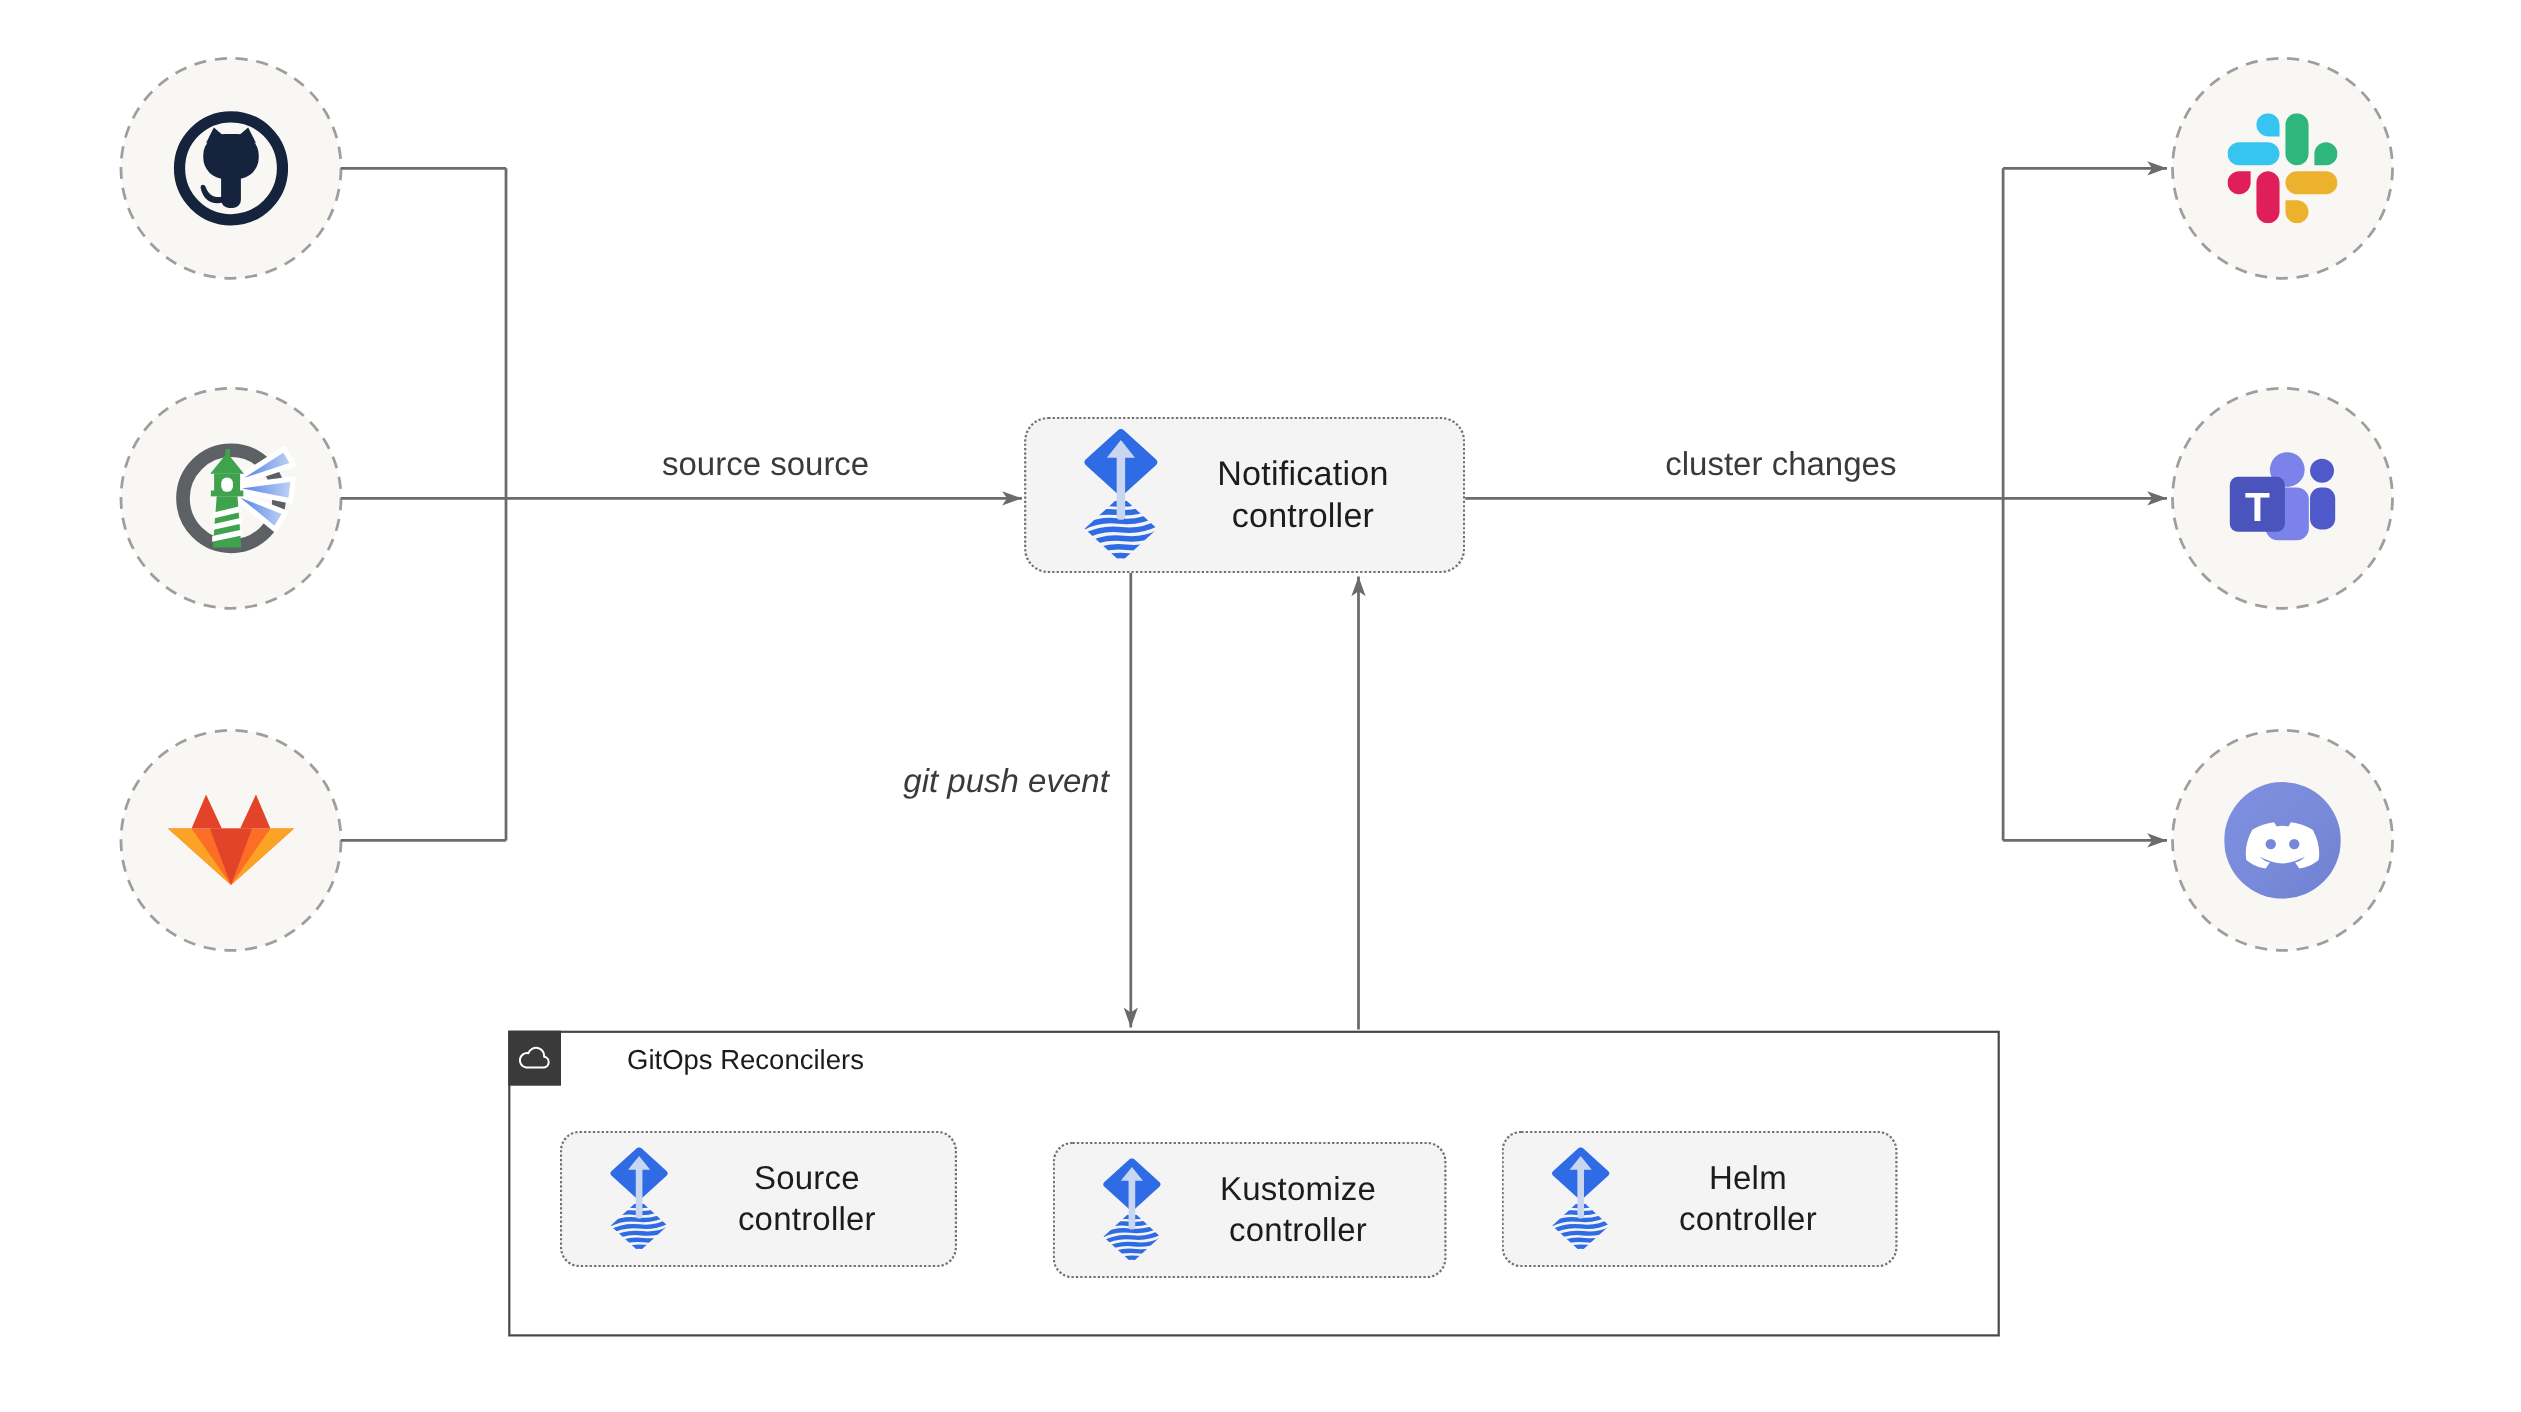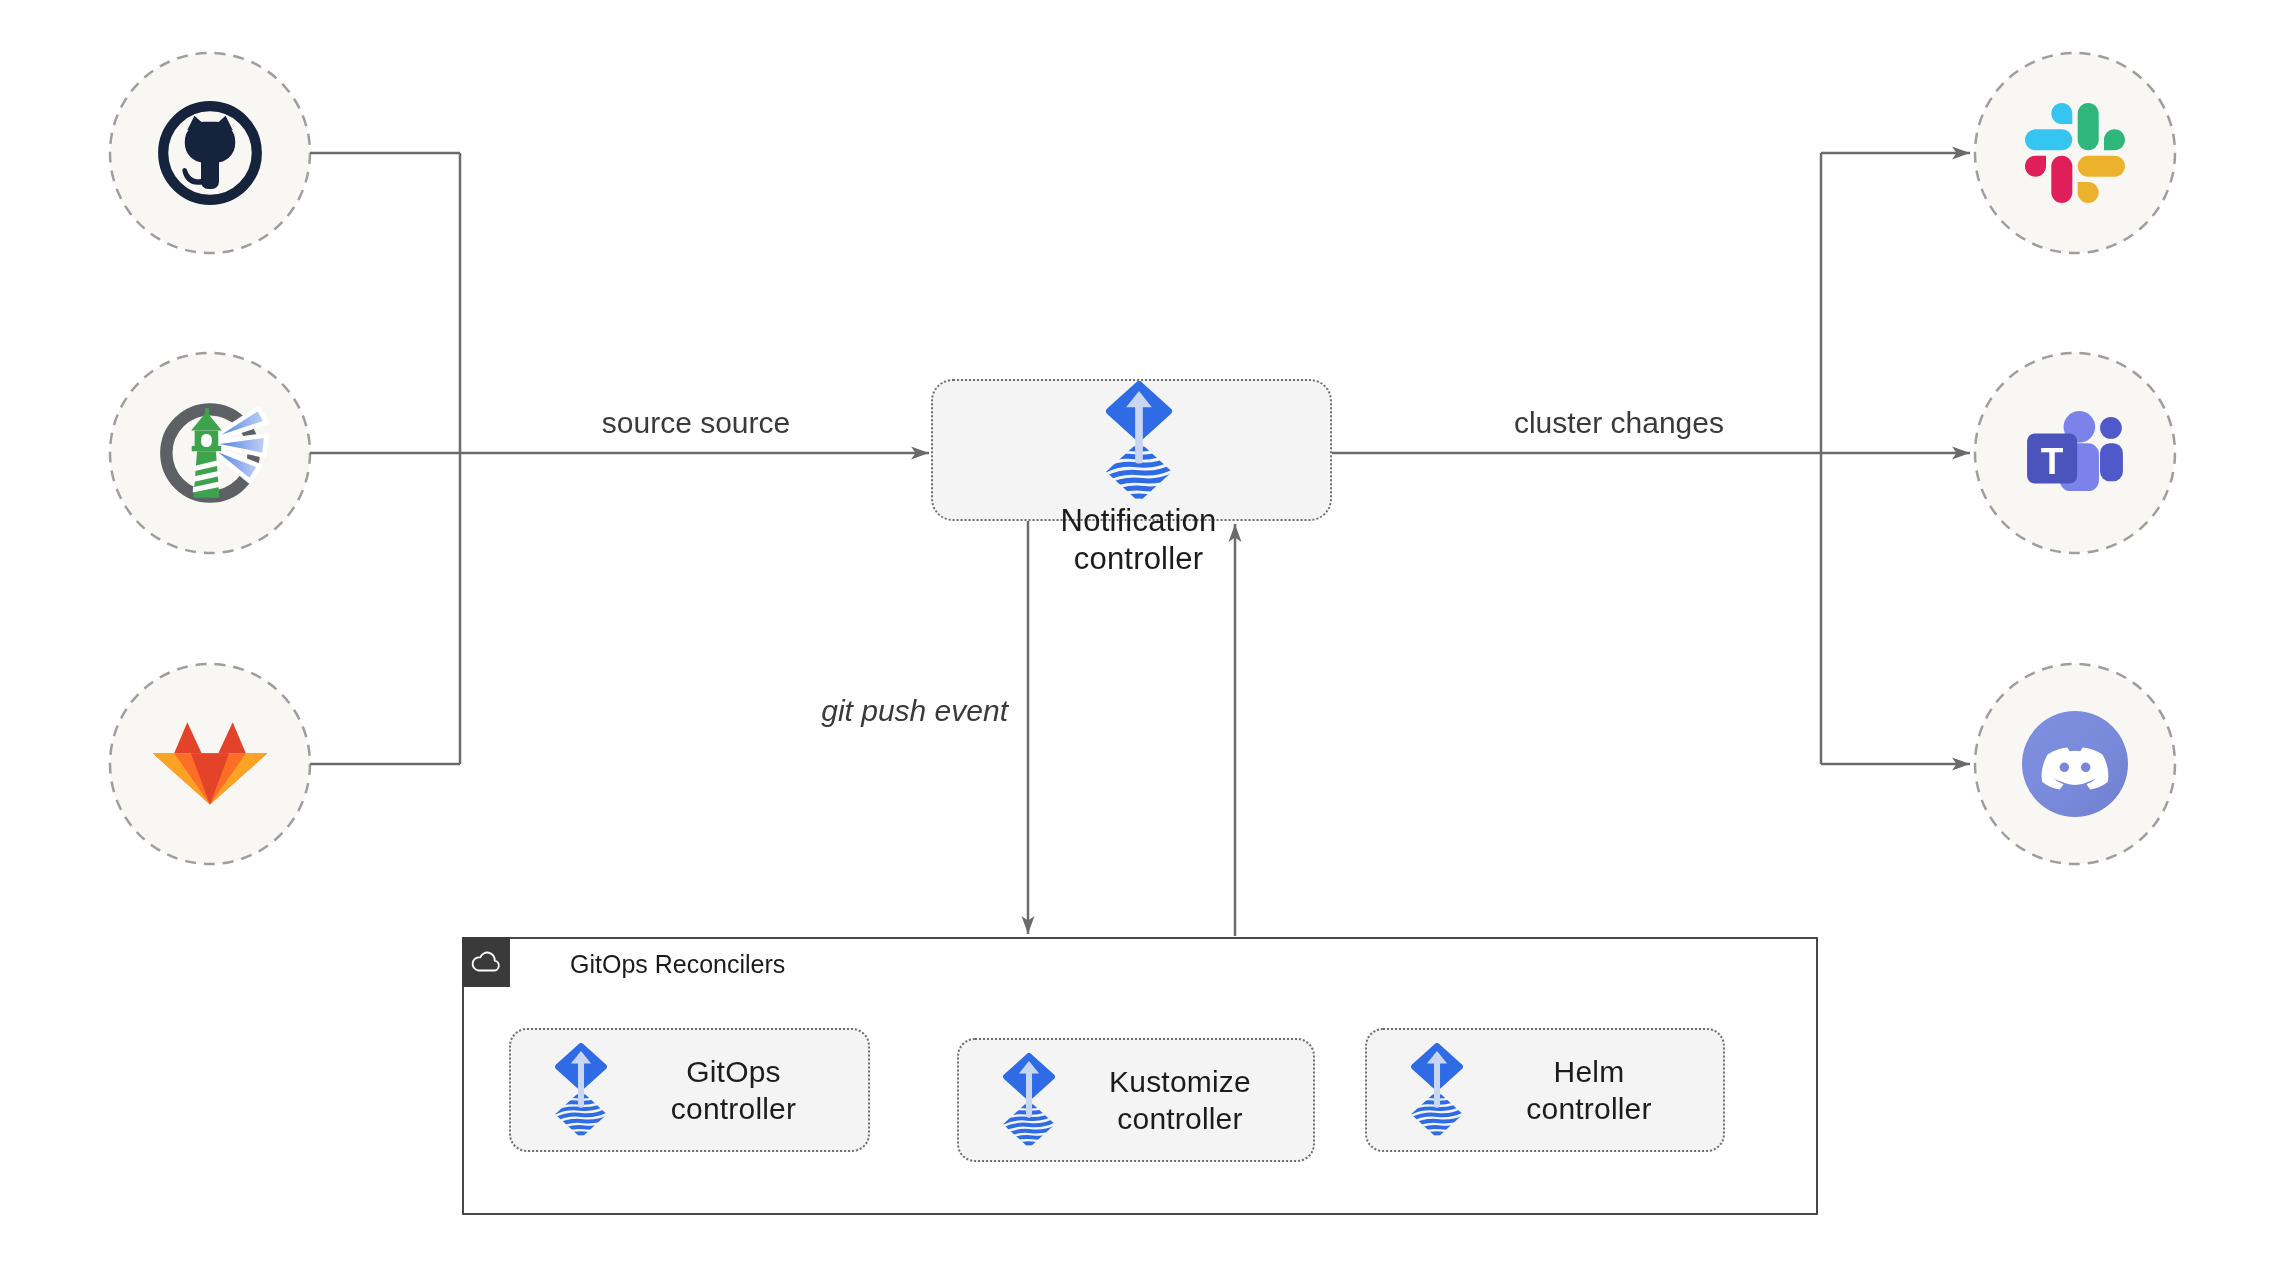--- a/index.html
+++ b/index.html
@@ -158,21 +158,21 @@
       </defs>
       <circle cx="50" cy="50" r="50" fill="url(#discGrad)"></circle>
       <g transform="translate(50,51) scale(0.72)">
         <path fill="#ffffff" d="M-36,-14 C-28,-19 -19,-22 -10,-23 L-7,-18 C-2,-19 2,-19 7,-18 L10,-23 C19,-22 28,-19 36,-14 C43,-1 45,11 43,22 C36,28 28,31 20,32 L15,25 C19,24 23,22 27,18 C17,23 7,26 0,26 C-7,26 -17,23 -27,18 C-23,22 -19,24 -15,25 L-20,32 C-28,31 -36,28 -43,22 C-45,11 -43,-1 -36,-14 Z"></path>
         <circle cx="-14" cy="3" r="6.2" fill="#7987da"></circle>
         <circle cx="14" cy="3" r="6.2" fill="#7987da"></circle>
       </g>
     </svg>
   </div>
 
-  <div class="node-box" style="left:931px;top:379px;width:401px;height:142px;padding:0 26px 0 40px;flex-direction:column;">
+  <div class="node-box" style="left:931px;top:379px;width:401px;height:142px;padding:0 26px 0 40px;">
     <svg class="flux" width="92" height="121" viewBox="0 0 100 132">
       <defs>
         <clipPath id="fluxClipA">
             <path d="M50,66 L86,99 L50,132 L14,99 Z"></path>
           </clipPath>
       </defs>
       <polygon points="50,4 82,33 50,62 18,33" fill="#2e6be4" stroke="#2e6be4" stroke-width="8" stroke-linejoin="round"></polygon>
       <g clip-path="url(#fluxClipA)">
         <g transform="rotate(-16 50 99)" stroke="#2e6be4" stroke-width="5.5" fill="none" stroke-linecap="round">
           <path d="M2,73 q24,-10 48,0 q24,10 48,0"></path>
@@ -218,21 +218,21 @@
             <path d="M2,91 q24,-10 48,0 q24,10 48,0"></path>
               <path d="M2,100 q24,-10 48,0 q24,10 48,0"></path>
             <path d="M2,109 q24,-10 48,0 q24,10 48,0"></path>
               <path d="M2,118 q24,-10 48,0 q24,10 48,0"></path>
             <path d="M2,127 q24,-10 48,0 q24,10 48,0"></path>
           </g>
         </g>
         <rect x="45.8" y="26" width="8.4" height="64" rx="3" fill="#c9d6f2"></rect>
         <polygon points="50,11 64,28.5 36,28.5" fill="#c9d6f2"></polygon>
       </svg>
-      <div class="node-title">GitOps
+      <div class="node-title">Source
 controller</div>
     </div>
 
     <div class="node-box small-box" style="left:493px;top:99px;width:358px;height:124px;padding:0 18px 0 34px;">
       <svg class="flux" width="72" height="95" viewBox="0 0 100 132">
         <defs>
             <clipPath id="fluxClipC">
               <path d="M50,66 L86,99 L50,132 L14,99 Z"></path>
             </clipPath>
           </defs>

